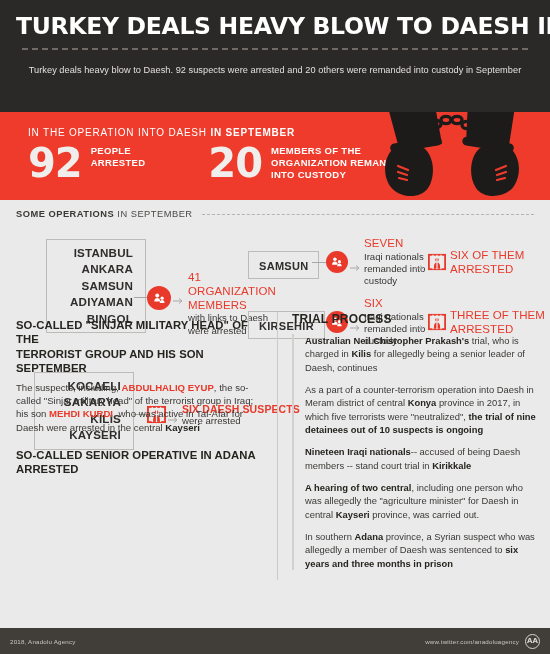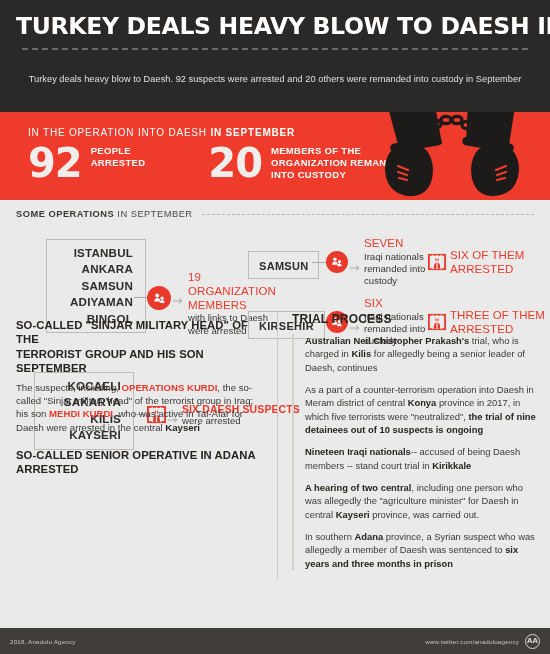--- a/index.html
+++ b/index.html
@@ -22,21 +22,21 @@
     text-align: center;
     font-family: "DejaVu Sans", sans-serif;
     white-space: nowrap;
   }
   .dashed-rule {
     margin: 9px 6px 0 6px;
     border-top: 2px dashed #6f6a66;
     height: 0;
   }
   .subtitle {
-    margin-top: 24px;
+    margin-top: 15px;
     color: #e2e0de;
     font-size: 9.2px;
     text-align: center;
     letter-spacing: 0.05px;
   }
 
   
   .banner {
     background: #ef3b2b;
     height: 88px;
@@ -254,21 +254,21 @@
         </svg>
       </div>
 
       <span class="abs tiny-arrow" style="left:157px; top:62px;">
         <svg width="12" height="8" viewBox="0 0 12 8">
             <path d="M0 4 H8 M6 1.5 L9 4 L6 6.5" stroke="#a9a7a4" stroke-width="1" fill="none"></path>
           </svg>
       </span>
 
       <div class="abs" style="left:172px; top:42px; width:92px;">
-        <div class="flow-txt-red">19</div>
+        <div class="flow-txt-red">41</div>
         <div class="flow-txt-red">ORGANIZATION</div>
         <div class="flow-txt-red">MEMBERS</div>
         <div class="flow-txt-sub">with links to Daesh</div>
         <div class="flow-txt-sub">were arrested</div>
       </div>
 
       <div class="abs pill" style="left:232px; top:22px;">
         <span>SAMSUN</span>
       </div>
       <span class="abs arrow-line" style="left:296px; top:33px; width:14px;"></span>
@@ -392,21 +392,21 @@
   </div>
 
   <div class="divider"></div>
 
   <div class="col-left">
     <div style="margin-bottom:14px;">
       <div class="blk-title">
         <div>SO-CALLED "SINJAR MILITARY HEAD" OF THE</div>
         <div>TERRORIST GROUP AND HIS SON SEPTEMBER</div>
       </div>
-      <div class="blk-body">The suspects, including, <span class="r">OPERATIONS KURDI</span>, the so-called "Sinjar military head" of the terrorist group in Iraq; his son <span class="r">MEHDI KURDI</span>, who was active in Tal-Afar for Daesh were arrested in the central <b>Kayseri</b></div>
+      <div class="blk-body">The suspects, including, <span class="r">ABDULHALIQ EYUP</span>, the so-called "Sinjar military head" of the terrorist group in Iraq; his son <span class="r">MEHDI KURDI</span>, who was active in Tal-Afar for Daesh were arrested in the central <b>Kayseri</b></div>
     </div>
     <div>
       <div class="blk-title">
         <div>SO-CALLED SENIOR OPERATIVE IN ADANA</div>
         <div>ARRESTED</div>
       </div>
     </div>
   </div>
 
   <div class="col-right">

